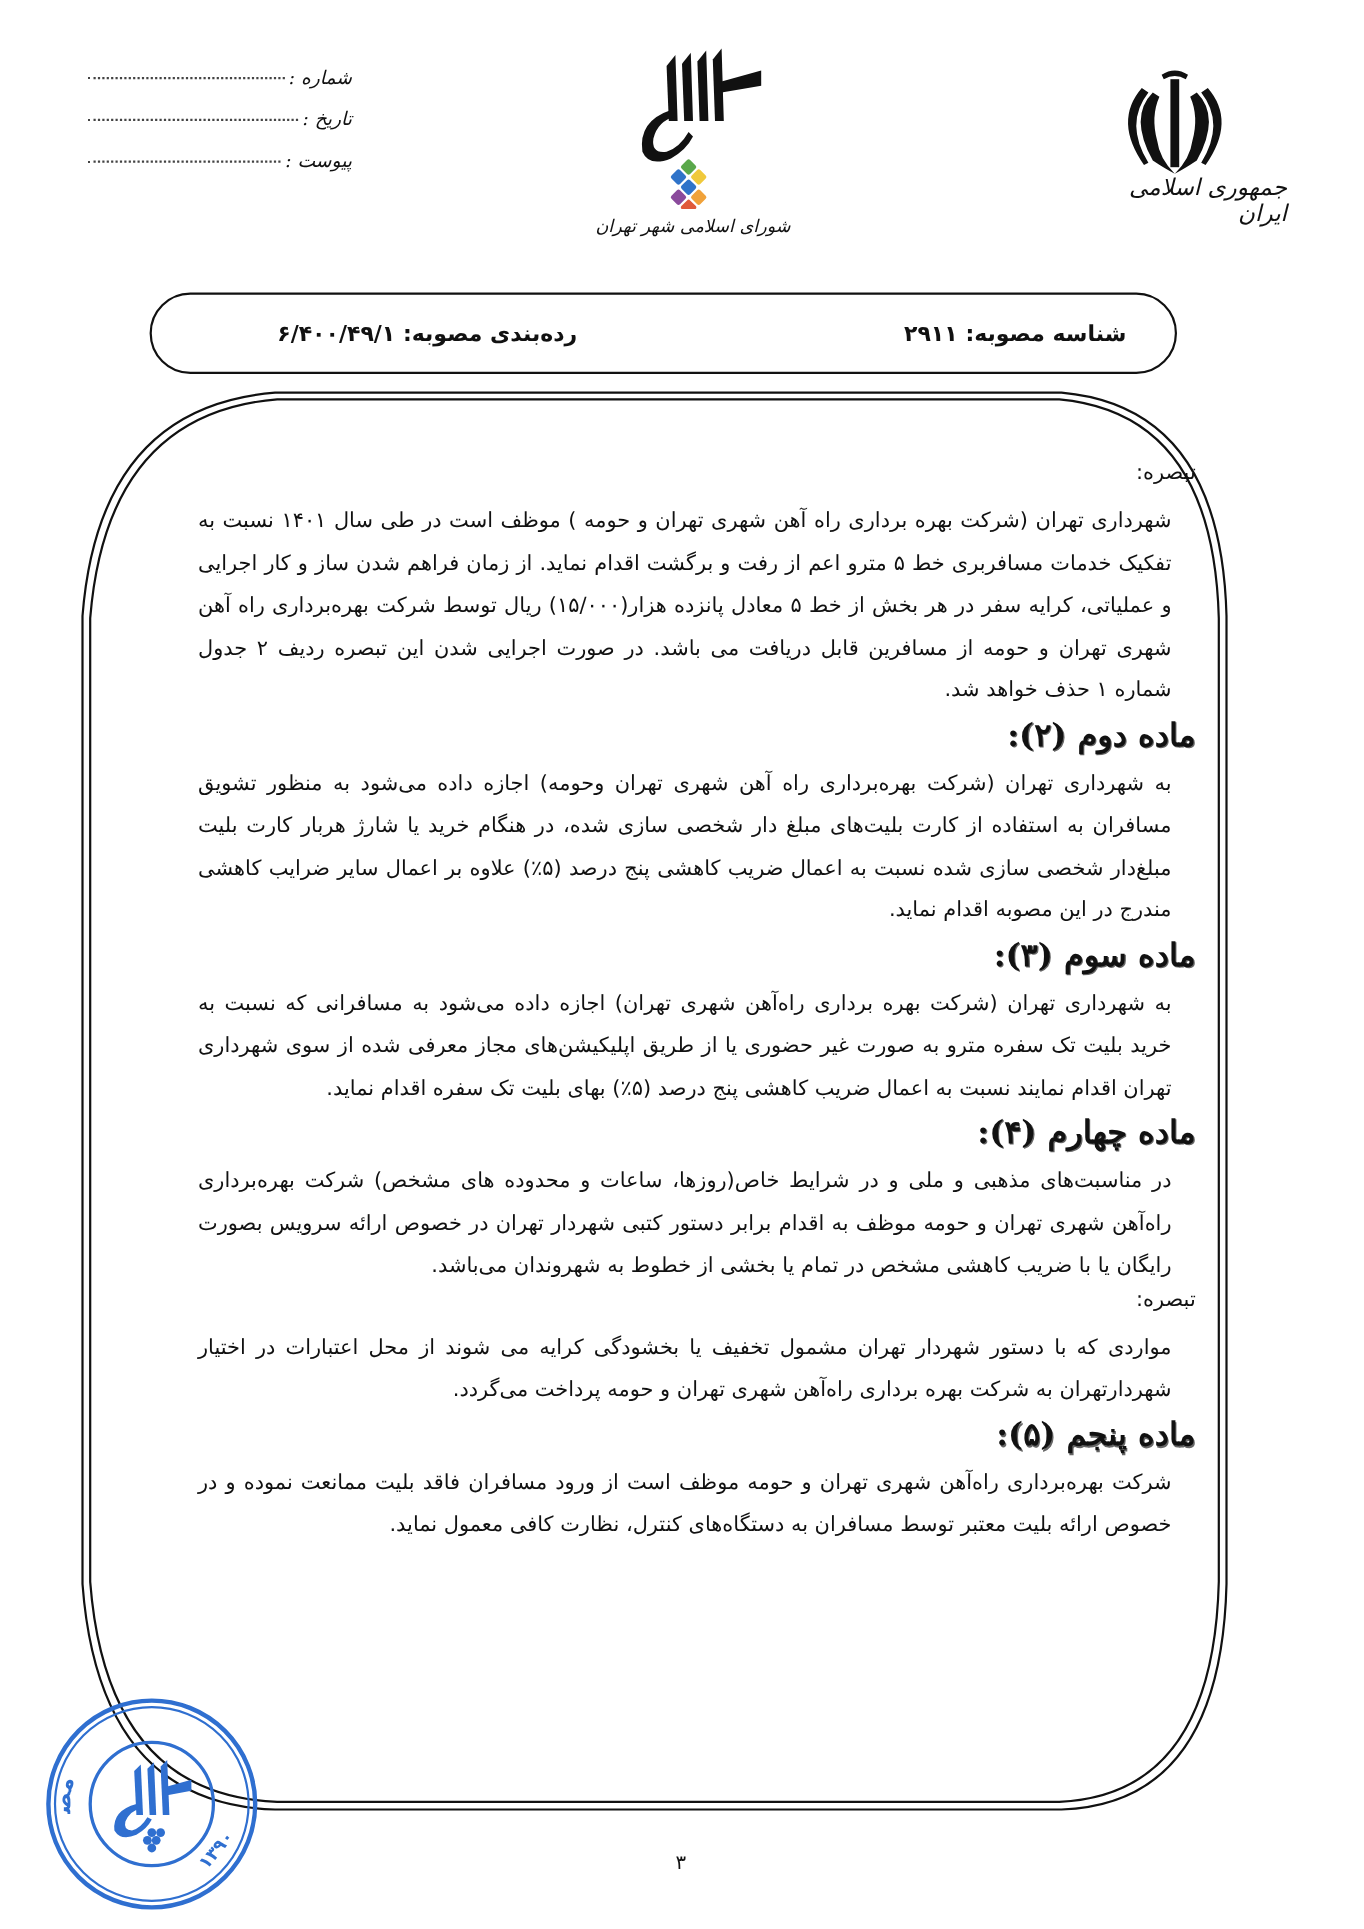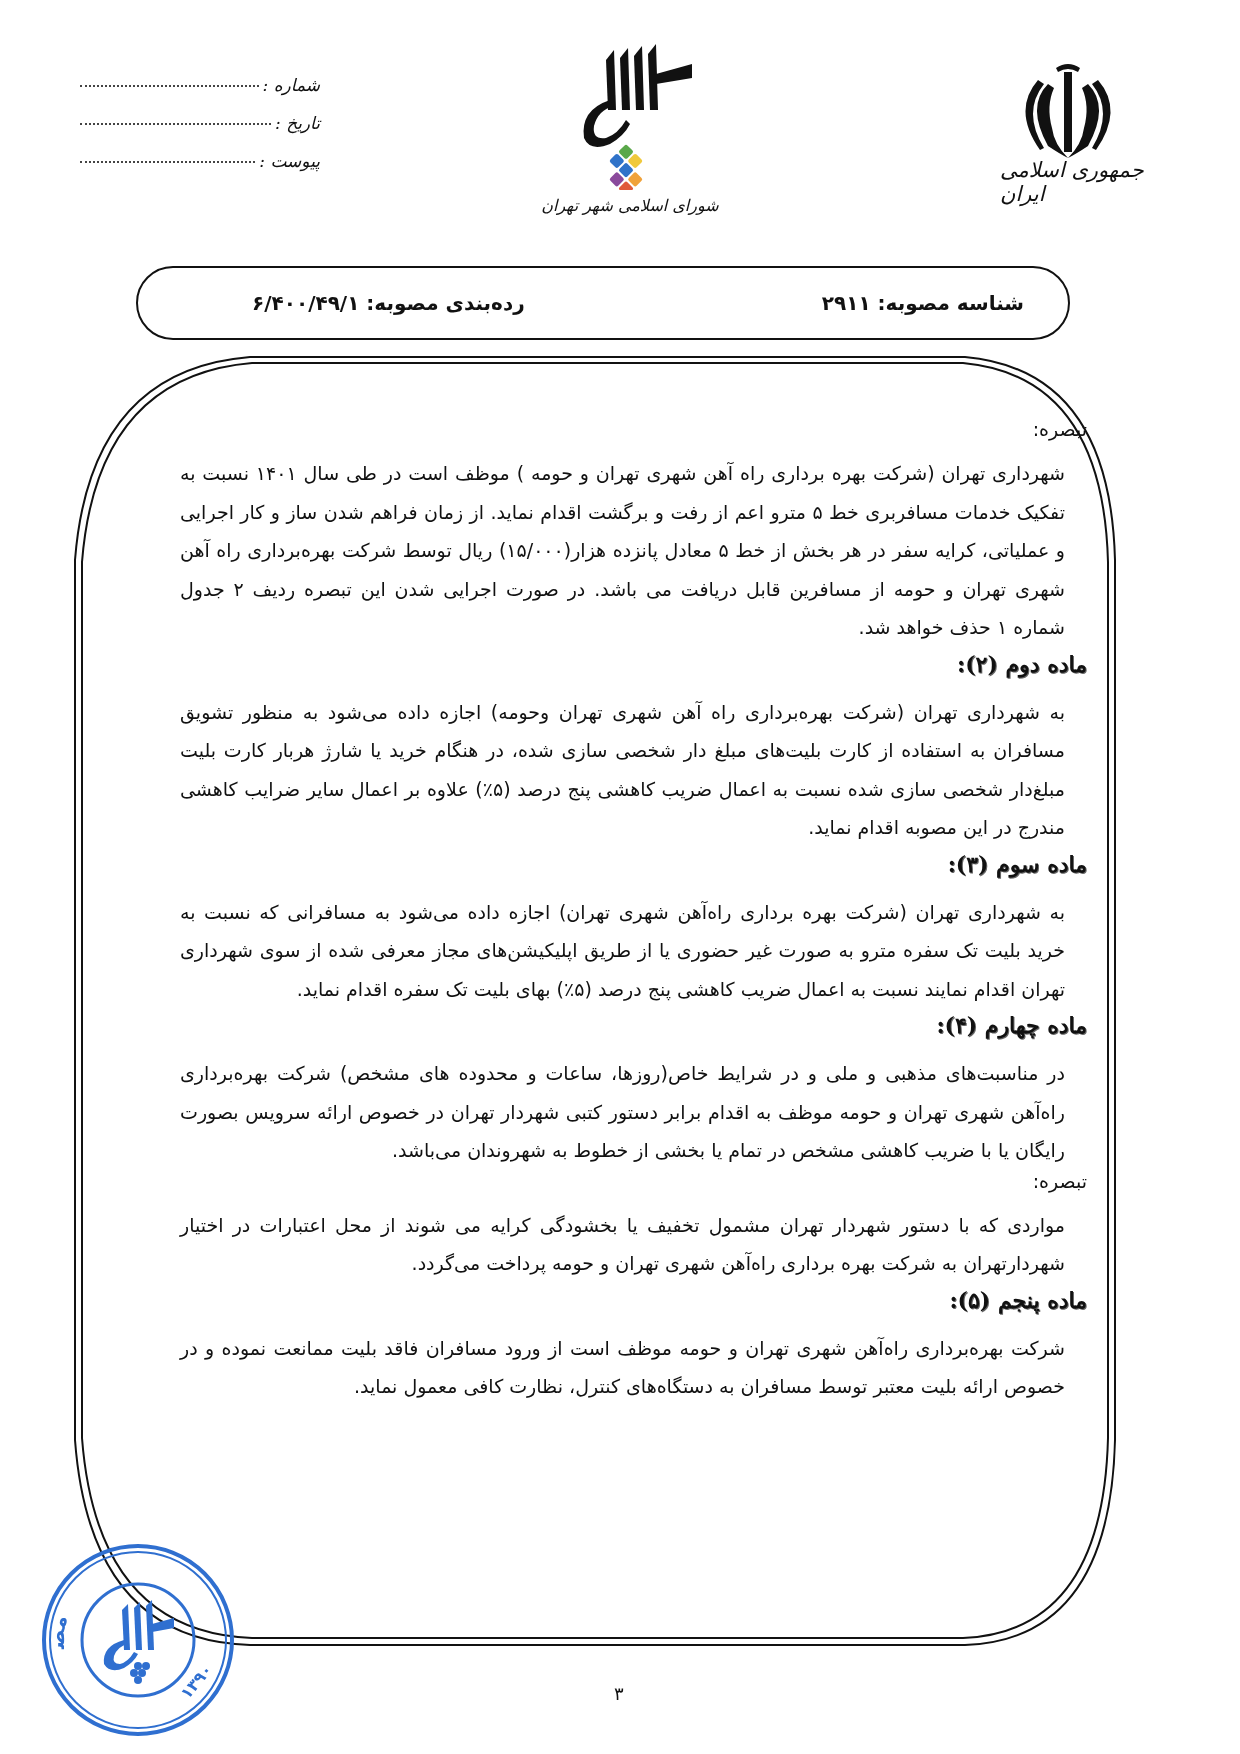--- a/index.html
+++ b/index.html
@@ -1,39 +1,39 @@
 <!DOCTYPE html>
 <html><head>
   <meta charset="utf-8">
   <style>
     html, body { margin: 0; padding: 0; background: #ffffff; }
     body { width: 1240px; height: 1754px; position: relative; overflow: hidden; font-family: "DejaVu Sans", sans-serif; color: #111; }
 
     
     .emblem { position: absolute; left: 1008px; top: 58px; width: 120px; height: 110px; }
-    .emblem-caption { position: absolute; left: 1000px; top: 158px; width: 170px; text-align: left; font-family: "DejaVu Serif", serif; font-size: 21px; font-style: italic; direction: rtl; }
+    .emblem-caption { position: absolute; left: 1000px; top: 158px; width: 170px; text-align: right; font-family: "DejaVu Serif", serif; font-size: 21px; font-style: italic; direction: rtl; }
     .council-logo { position: absolute; left: 570px; top: 40px; width: 140px; height: 150px; }
     .council-caption { position: absolute; left: 520px; top: 196px; width: 220px; text-align: center; font-family: "DejaVu Serif", serif; font-size: 16px; font-style: italic; direction: rtl; }
 
-    .meta-fields { position: absolute; left: 80px; top: 75px; width: 240px; direction: rtl; }
+    .meta-fields { position: absolute; left: 80px; top: 60px; width: 240px; direction: rtl; }
     .meta-row { display: flex; align-items: baseline; height: 38px; font-family: "DejaVu Serif", serif; font-style: italic; font-size: 17px; }
     .meta-row .lbl { white-space: nowrap; margin-left: 4px; }
     .meta-row .dots { flex: 1; border-bottom: 2px dotted #444; height: 1px; transform: translateY(-4px); }
 
     
     .id-box { position: absolute; left: 136px; top: 266px; width: 934px; height: 74px; border: 2.5px solid #111; border-radius: 42px; direction: rtl; display: flex; align-items: center; justify-content: space-between; padding: 0 44px; box-sizing: border-box; font-weight: bold; font-size: 20px; }
     .id-box .classification { margin-left: 70px; }
 
     
     .frame { position: absolute; left: 0; top: 0; width: 1240px; height: 1754px; pointer-events: none; }
 
     .content { position: absolute; left: 180px; top: 418px; width: 885px; direction: rtl; text-align: justify; }
     .note-title { font-weight: normal; font-size: 19px; margin: 0 -22px 10px 0; height: 26px; }
     .para { font-weight: normal; font-size: 19px; line-height: 38.5px; text-align-last: right; margin: 0; }
-    .article-title { font-family: "DejaVu Serif", serif; font-weight: bold; font-size: 22px; margin: 4px -22px 12px 0; height: 30px; text-shadow: 1px 1px 0 #666; }
+    .article-title { font-family: "DejaVu Serif", serif; font-weight: bold; font-size: 29px; margin: 4px -22px 12px 0; height: 30px; text-shadow: 1px 1px 0 #666; }
 
     .page-number { position: absolute; left: 614px; top: 1683px; font-size: 18px; }
 
     
     .stamp { position: absolute; left: 38px; top: 1540px; width: 200px; height: 200px; }
   </style>
 </head>
 <body>
 
 <svg class="emblem" viewBox="0 0 120 110">

